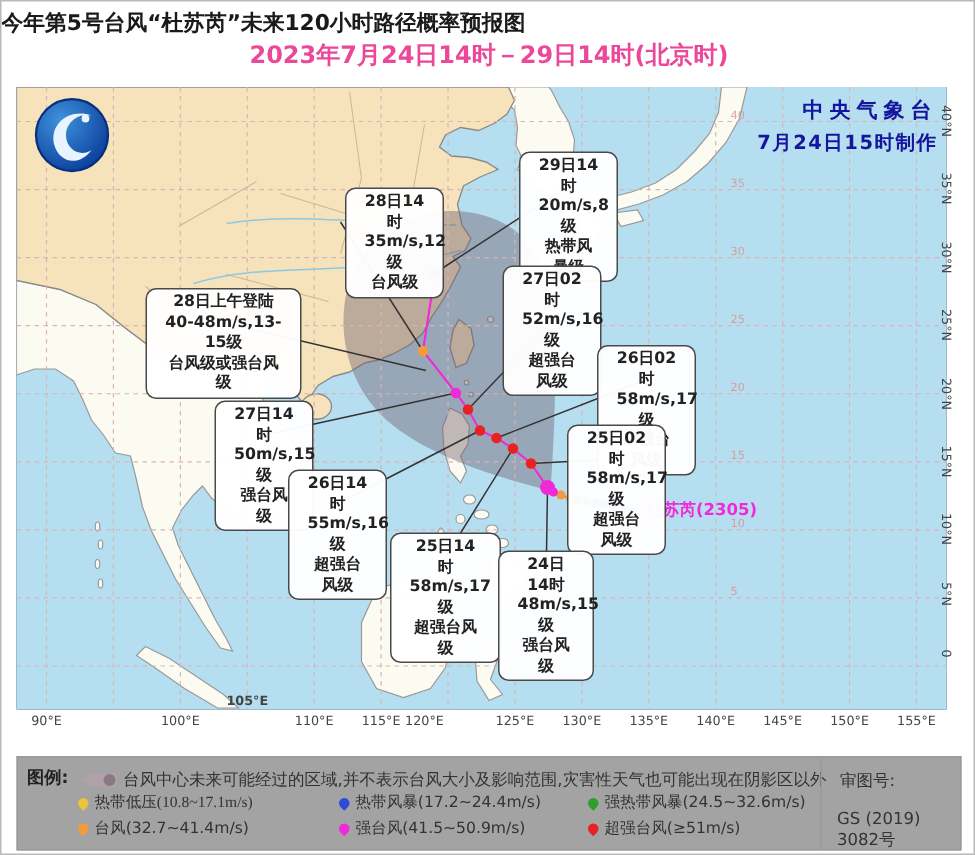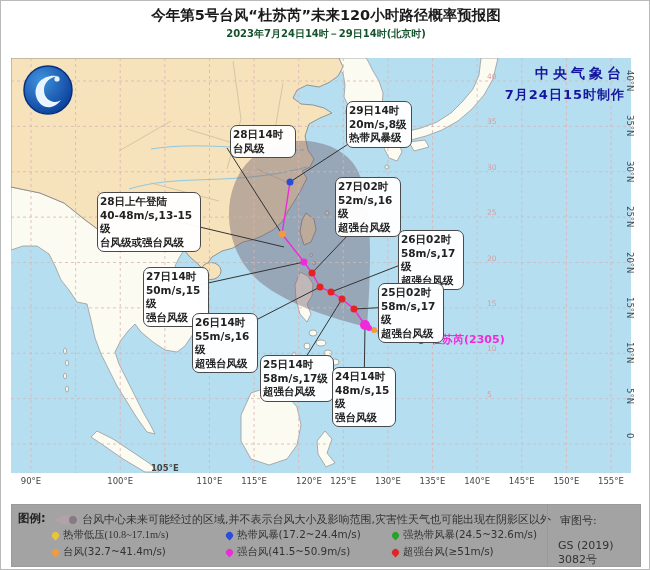--- a/index.html
+++ b/index.html
@@ -1,27 +1,27 @@
 <!DOCTYPE html>
 <html><head>
 <meta charset="utf-8">
 <style>
   html,body{margin:0;padding:0;background:#e8e8e8;}
   .page{position:relative;width:650px;height:570px;background:#ffffff;border:1px solid #b9b9b9;box-sizing:border-box;overflow:hidden;
         font-family:"DejaVu Sans","Liberation Sans",sans-serif;}
-  .title1{position:absolute;left:0;top:5px;width:650px;text-align:center;font-size:14.5px;font-weight:bold;color:#1a1a1a;}
-  .title2{position:absolute;left:0;top:26px;width:650px;text-align:center;font-size:10px;font-weight:bold;color:#14532d;}
+  .title1{position:absolute;left:0;top:5px;width:650px;text-align:left;font-size:14.5px;font-weight:bold;color:#1a1a1a;}
+  .title2{position:absolute;left:0;top:26px;width:650px;text-align:center;font-size:16px;font-weight:bold;color:#ec4899;}
   .map-frame{position:absolute;left:10px;top:57px;width:620px;height:415px;border:1.5px solid #4a6b8a;box-sizing:border-box;background:#b5dff0;}
   #map-svg{position:absolute;left:10px;top:57px;}
   .credit{position:absolute;right:24px;top:64px;text-align:right;color:#15159e;font-weight:bold;z-index:6;}
   .credit .c1{font-size:14px;letter-spacing:4px;}
   .credit .c2{font-size:13px;margin-top:3px;letter-spacing:1px;}
   .callout{position:absolute;background:rgba(255,255,255,0.97);border:1.5px solid #4a4a4a;border-radius:7px;
-           font-size:10.5px;line-height:13.5px;font-weight:bold;color:#222;
-           padding:2px 2px;box-sizing:border-box;z-index:5;}
+           text-align:center;font-size:10.5px;line-height:13.5px;font-weight:bold;color:#222;
+           padding:2px 12px;box-sizing:border-box;z-index:5;}
   .storm-name{position:absolute;font-size:11px;font-weight:bold;color:#f02ad8;z-index:4;}
   .lon-label{position:absolute;font-size:8.5px;color:#444;transform:translateX(-50%);z-index:2;}
   .lat-label{position:absolute;font-size:8.5px;color:#444;transform:rotate(90deg);transform-origin:0 0;width:30px;z-index:2;}
   .legend{position:absolute;left:10px;top:503px;width:630px;height:63px;border:1px solid #9a9a9a;background:#a3a3a3;box-sizing:border-box;z-index:6;}
   .lg-prefix{position:absolute;left:6px;top:6px;font-size:11.5px;font-weight:bold;color:#222;}
   .lg-cone-icon{position:absolute;left:40px;top:8px;}
   .lg-note{position:absolute;left:70px;top:7px;font-size:11px;color:#333;}
   .lg-item{position:absolute;font-size:10.4px;color:#333;white-space:nowrap;}
   .lg-dot{display:inline-block;width:7px;height:7px;border-radius:50% 50% 50% 0;margin-right:4px;vertical-align:middle;transform:rotate(-45deg);}
   .lg-div{position:absolute;left:535px;top:0;height:61px;border-left:1px solid #9a9a9a;}
@@ -184,20 +184,21 @@
   <div class="storm-name" style="left:430px;top:331px;">杜苏芮(2305)</div>
 
   <div id="callout-layer">
       <div class="callout" style="left:345px;top:100px;width:66px;">
         <div>29日14时</div>
         <div>20m/s,8级</div>
         <div>热带风暴级</div>
       </div>
       <div class="callout" style="left:193px;top:124px;width:66px;margin-left:36px;">
         <div>28日14时</div>
+        <div>35m/s,12级</div>
         <div>台风级</div>
       </div>
       <div class="callout" style="left:96px;top:191px;width:104px;">
         <div>28日上午登陆</div>
         <div>40-48m/s,13-15级</div>
         <div>台风级或强台风级</div>
       </div>
       <div class="callout" style="left:334px;top:176px;width:66px;">
         <div>27日02时</div>
         <div>52m/s,16级</div>
@@ -234,21 +235,21 @@
         <div>强台风级</div>
       </div>
     </div>
   <div id="axis-layer">
       <div class="lon-label" style="left:30px;top:475px;">90°E</div>
       <div class="lon-label" style="left:74.61500000000001px;top:503px;">95°E</div>
       <div class="lon-label" style="left:119.23px;top:475px;">100°E</div>
       <div class="lon-label" style="left:163.845px;top:462px;font-weight:bold;">105°E</div>
       <div class="lon-label" style="left:208.46px;top:475px;">110°E</div>
       <div class="lon-label" style="left:253.07500000000002px;top:475px;">115°E</div>
-      <div class="lon-label" style="left:308px;top:475px;">120°E</div>
+      <div class="lon-label" style="left:282px;top:475px;">120°E</div>
       <div class="lon-label" style="left:342.305px;top:475px;">125°E</div>
       <div class="lon-label" style="left:386.92px;top:475px;">130°E</div>
       <div class="lon-label" style="left:431.535px;top:475px;">135°E</div>
       <div class="lon-label" style="left:476.15000000000003px;top:475px;">140°E</div>
       <div class="lon-label" style="left:520.7650000000001px;top:475px;">145°E</div>
       <div class="lon-label" style="left:565.38px;top:475px;">150°E</div>
       <div class="lon-label" style="left:609.995px;top:475px;">155°E</div>
       <div class="lat-label" style="left:634px;top:69px;">40°N</div>
       <div class="lat-label" style="left:634px;top:114.375px;">35°N</div>
       <div class="lat-label" style="left:634px;top:159.75px;">30°N</div>

